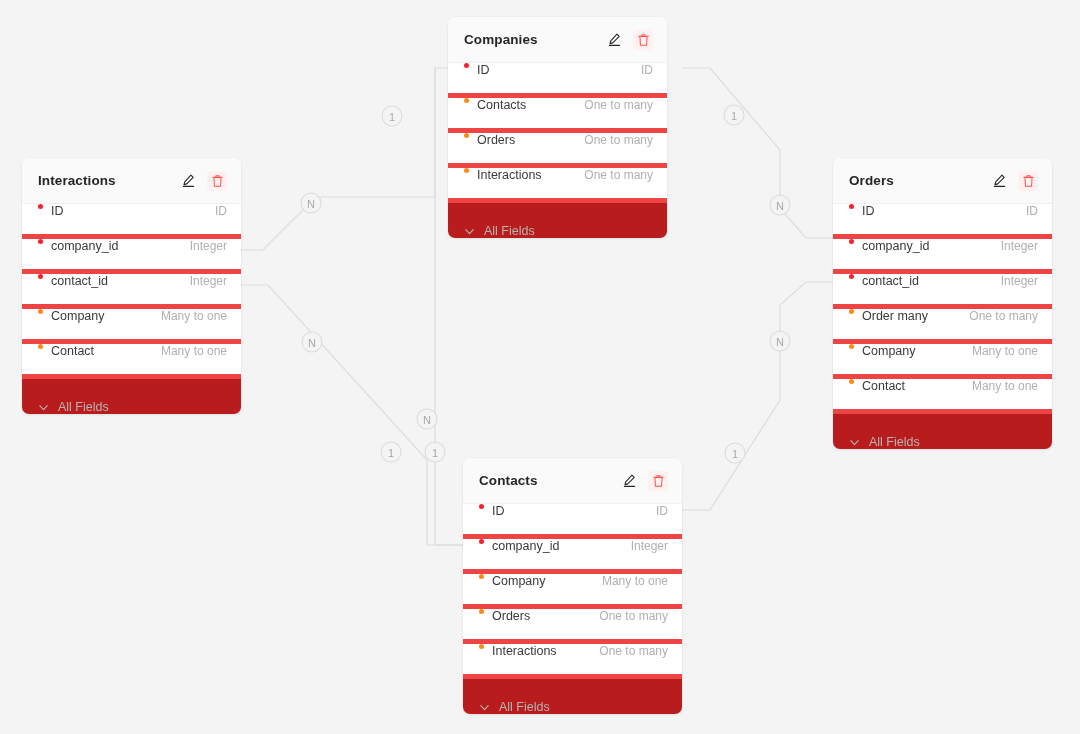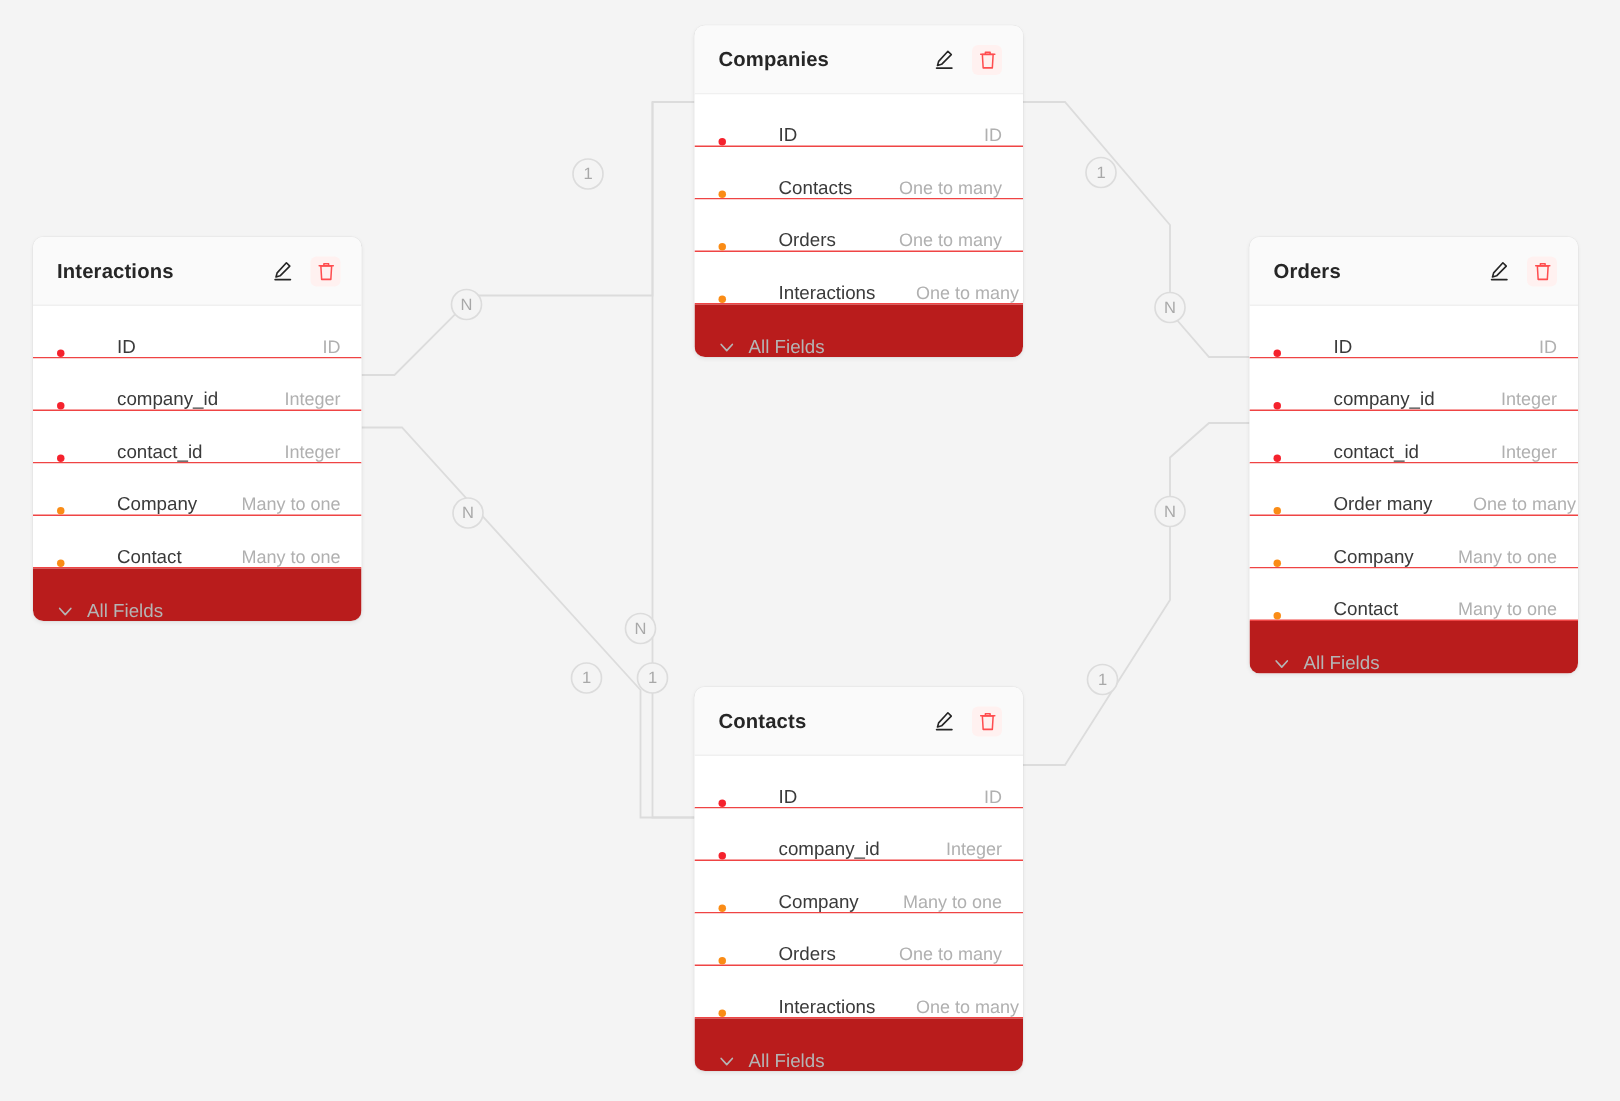--- a/index.html
+++ b/index.html
@@ -71,25 +71,24 @@
   .icon-btn {
     width: 20px; height: 20px;
     display: flex; align-items: center; justify-content: center;
     border-radius: 4px;
   }
   .icon-btn.trash { background: #fff1f0; }
 
   .field-row {
     height: 35px;
     display: flex;
-    align-items: flex-end;
+    align-items: flex-start;
     padding: 0 14px 0 16px;
     background: #ffffff;
-    border-bottom: 1px solid #ef4444;
-    gap: 27px;
+    border-bottom: 5px solid #ef4444;
   }
   .dot {
     width: 5px; height: 5px;
     border-radius: 50%;
     margin-right: 8px;
     flex: 0 0 auto;
   }
   .dot.pk { background: #f5222d; }
   .dot.rel { background: #fa8c16; }
   .field-name {
@@ -234,21 +233,21 @@
         </div>
         <div class="all-fields-row">
           <span class="chev">
             <svg width="13" height="13" viewBox="0 0 14 14" fill="none">
               <path d="M3 5 L7 9.4 L11 5" stroke="#b5b5b5" stroke-width="1.2" stroke-linecap="round" stroke-linejoin="round"></path>
             </svg>
           </span>
           <span class="all-fields-label">All Fields</span>
         </div>
       </div>
-      <div class="table-card" style="left: 463px; top: 17px; width: 219px;">
+      <div class="table-card" style="left: 448px; top: 17px; width: 219px;">
         <div class="card-header">
           <div class="card-title">Companies</div>
           <div class="hdr-actions">
             <div class="icon-btn edit">
               <svg width="15" height="15" viewBox="0 0 16 16" fill="none">
                 <path d="M10.6 2.3 L13 4.7 L6.1 11.6 L3.2 12.4 L4 9.5 Z" stroke="#262626" stroke-width="1.15" stroke-linejoin="round"></path>
                 <path d="M2.6 14.3 H13.4" stroke="#262626" stroke-width="1.3" stroke-linecap="round"></path>
               </svg>
             </div>
             <div class="icon-btn trash">

